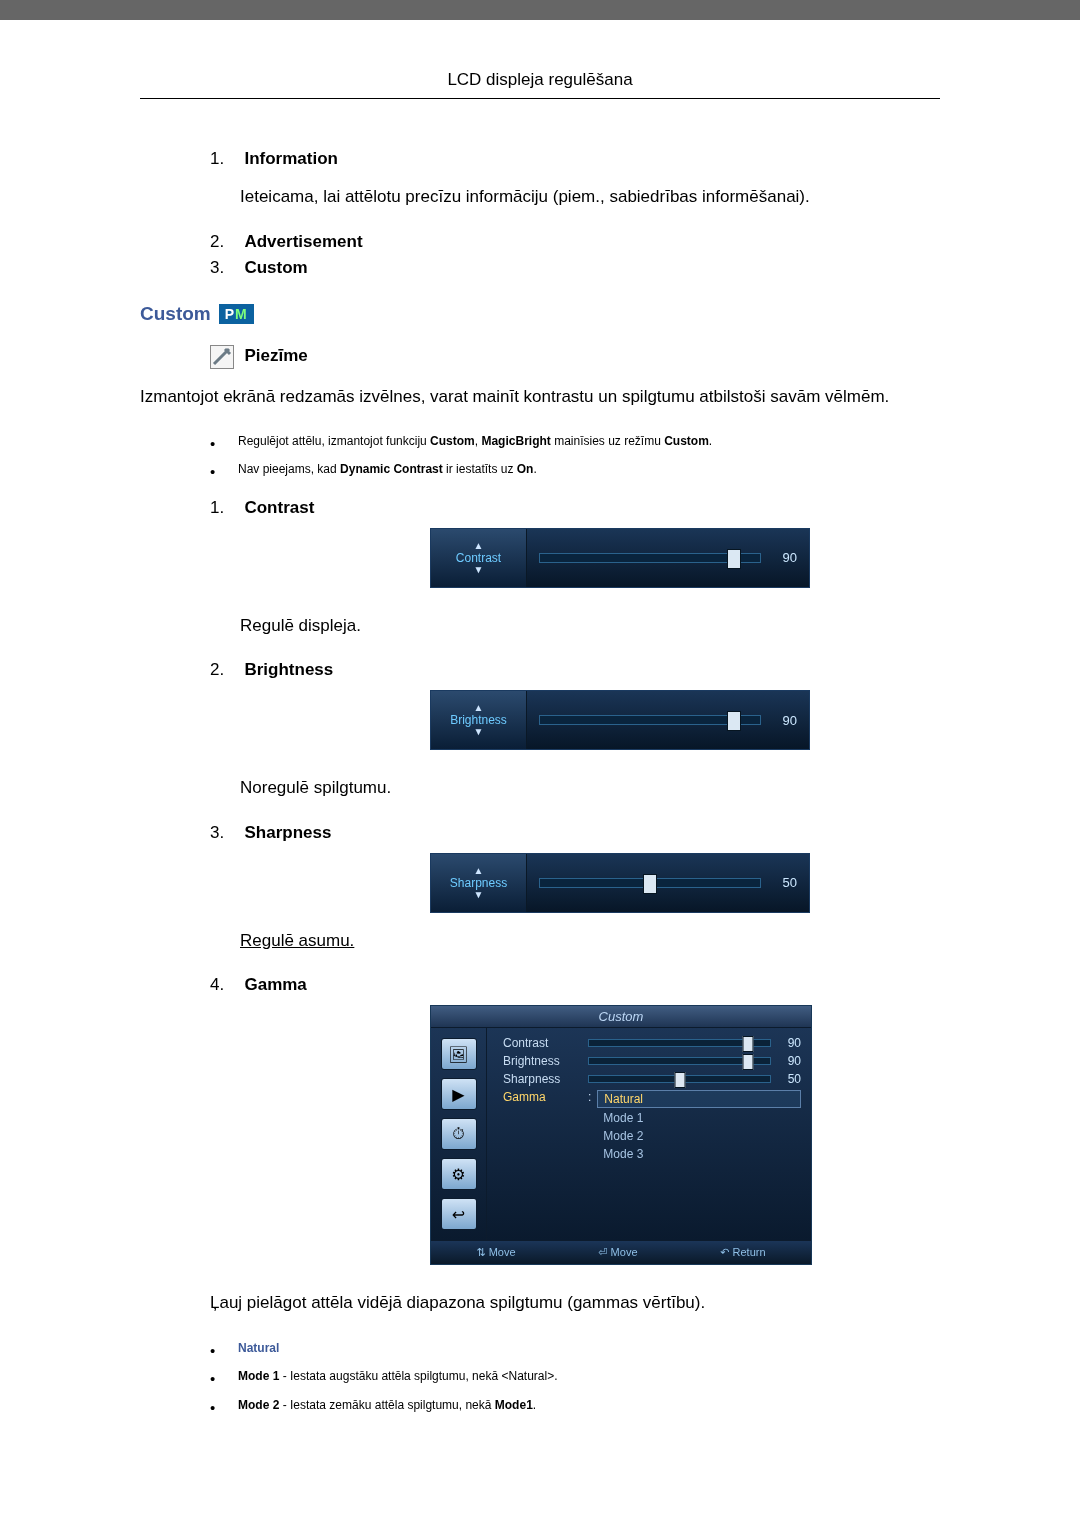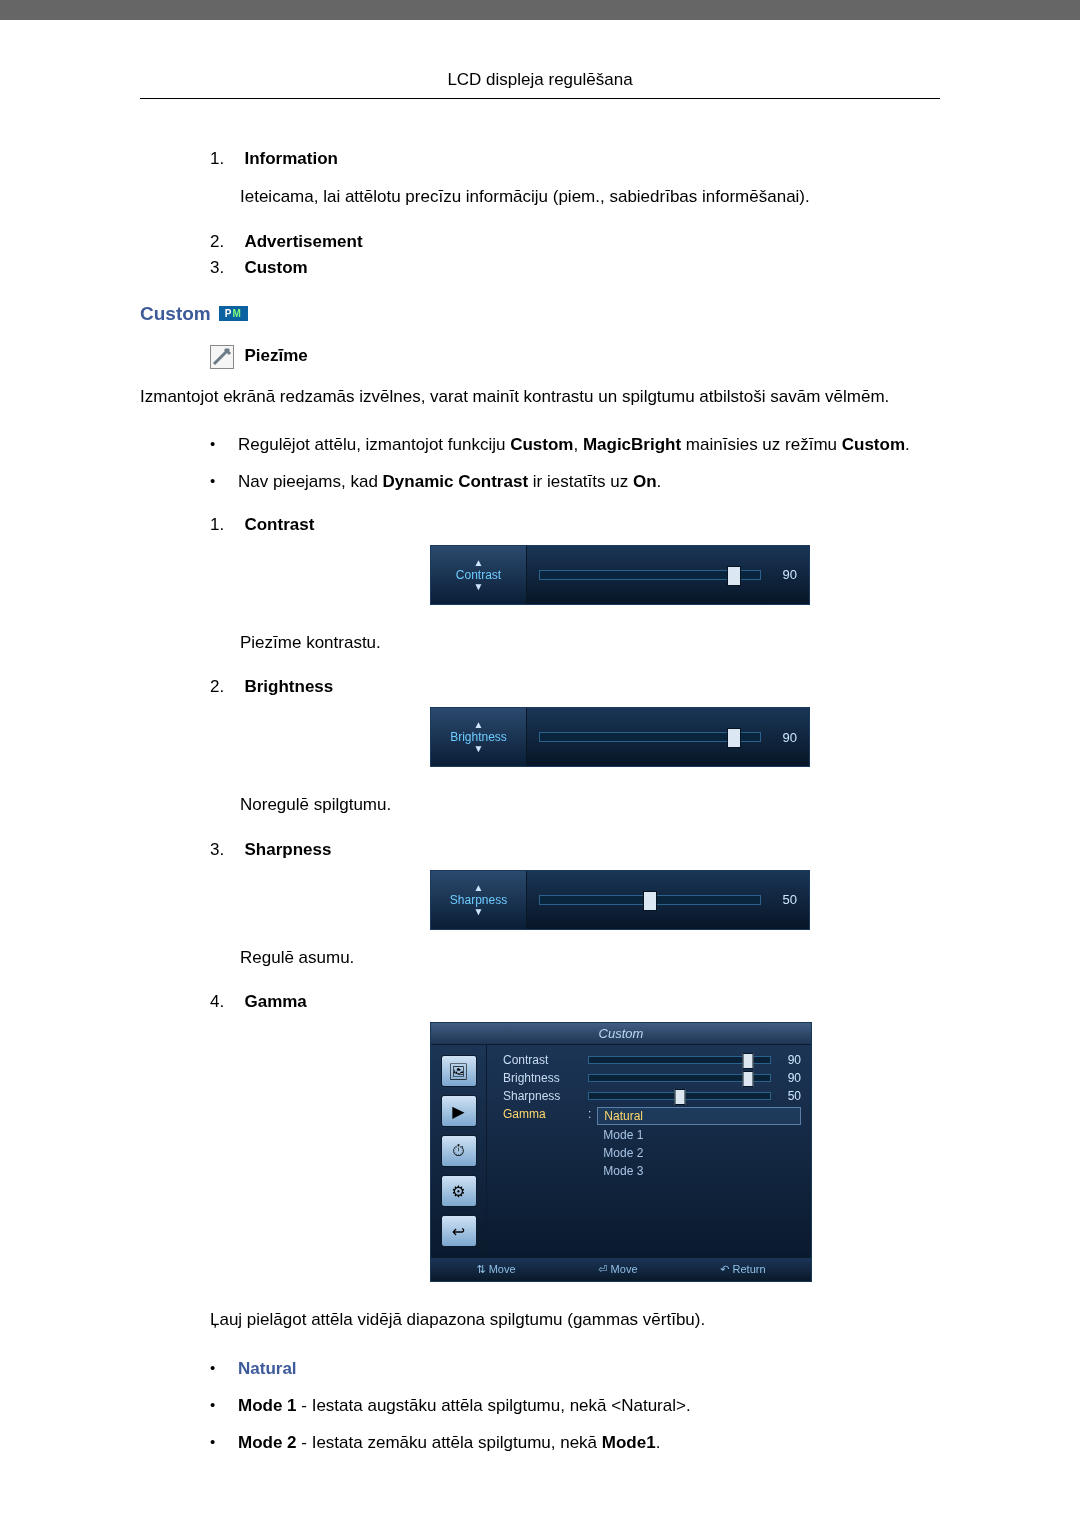--- a/index.html
+++ b/index.html
@@ -46,40 +46,40 @@
     margin-top: 25px;
     margin-bottom: 20px;
     display: flex;
     align-items: center;
     gap: 8px;
   }
   .pm-badge {
     display: inline-block;
     background: #0c62a0;
     color: #fff;
-    font-size: 10px;
+    font-size: 14px;
     font-weight: bold;
     padding: 2px 6px;
     letter-spacing: 1px;
   }
   .pm-badge .p { color: #fff; }
   .pm-badge .m { color: #7dff7d; }
   .note-icon {
     display: inline-block;
     width: 22px; height: 22px;
     border: 1px solid #888;
     background: #f5f5f5;
     position: relative;
     vertical-align: middle;
     margin-right: 6px;
   }
   .note-label { font-weight: bold; font-size: 17px; }
   .bullets { margin-left: 70px; margin-top: 15px; }
   .bul {
-    font-size: 17px;
+    font-size: 12px;
     line-height: 1.7;
     position: relative;
     padding-left: 28px;
     margin-bottom: 8px;
   }
   .bul::before {
     content: "•";
     position: absolute;
     left: 0; top: 0;
     font-size: 15px;
@@ -281,21 +281,21 @@
           <span class="tri">▼</span>
         </div>
         <div class="osd-right">
           <div class="track">
             <div class="thumb" style="left:88%"></div>
           </div>
           <div class="osd-val">90</div>
         </div>
       </div>
     </div>
-    <div class="para" style="margin-left:30px; margin-top:25px;">Piezīme kontrastu.</div>
+    <div class="para" style="margin-left:30px; margin-top:25px;">Regulē displeja.</div>
   </div>
 
   <div class="control-row-wrap">
     <span class="num">2.</span>
     <span class="numlabel">Brightness</span>
     <div class="osd">
       <div class="osd-panel">
         <div class="osd-left">
           <span class="tri">▲</span>
           <span>Brightness</span>
@@ -323,21 +323,21 @@
           <span class="tri">▼</span>
         </div>
         <div class="osd-right">
           <div class="track">
             <div class="thumb" style="left:50%"></div>
           </div>
           <div class="osd-val">50</div>
         </div>
       </div>
     </div>
-    <div class="para" style="margin-left:30px; ">Regulē asumu.</div>
+    <div class="para" style="margin-left:30px; text-decoration:underline;">Regulē asumu.</div>
   </div>
 
   <div class="control-row-wrap">
     <span class="num">4.</span>
     <span class="numlabel">Gamma</span>
 
     <div class="gamma-menu">
       <div class="gamma-title">Custom</div>
       <div class="gamma-body">
         <div class="gamma-icons">

